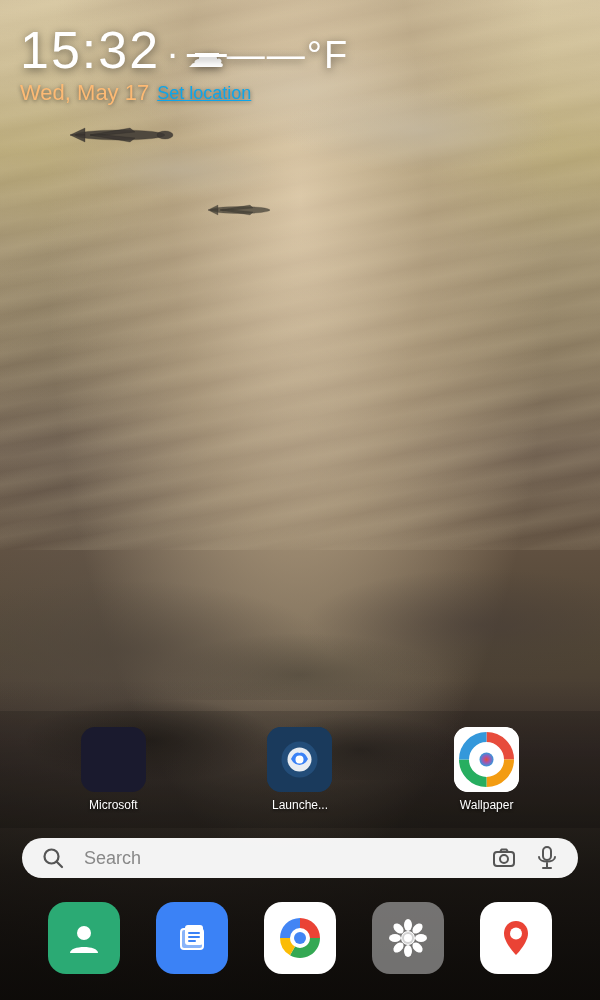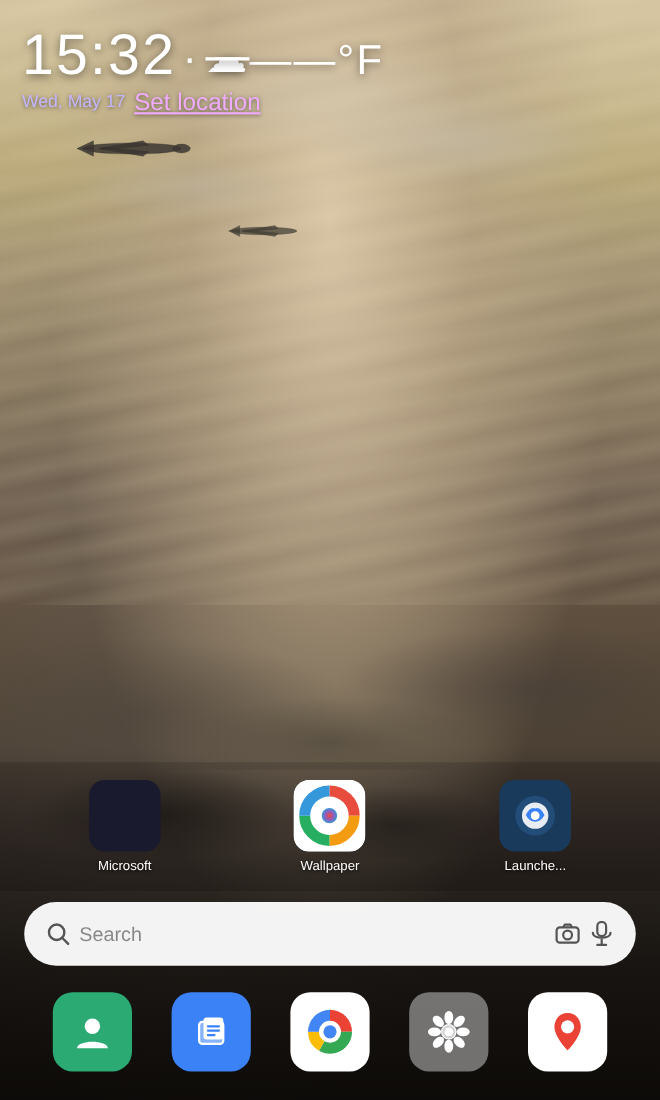--- a/index.html
+++ b/index.html
@@ -141,29 +141,29 @@
     }
 
     #date-weather {
       display: flex;
       align-items: center;
       gap: 8px;
       margin-top: 4px;
     }
 
     #date-text {
-      color: #c4b5fd;
-      font-size: 16px;
+      color: #fdba74;
+      font-size: 22px;
       font-weight: 400;
       text-shadow: 0 1px 4px rgba(0,0,0,0.5);
     }
 
     #set-location {
-      color: #f0abfc;
-      font-size: 22px;
+      color: #0ea5e9;
+      font-size: 18px;
       text-shadow: 0 1px 4px rgba(0,0,0,0.5);
       text-decoration: underline;
       cursor: pointer;
     }
 
     
     .spacer { flex: 1; }
 
     
     #app-row {
@@ -236,25 +236,25 @@
     .arena-icon {
       background: #2a2a2a;
       overflow: hidden;
     }
 
     
     #search-bar {
       margin: 10px 22px;
       background: rgba(255,255,255,0.95);
       border-radius: 30px;
-      height: 58px;
+      height: 40px;
       display: flex;
       align-items: center;
       padding: 0 20px;
-      gap: 8px;
+      gap: 20px;
     }
 
     .search-icon-wrap {
       color: #555;
       font-size: 22px;
     }
 
     #search-input-text {
       flex: 1;
       font-size: 18px;
@@ -357,20 +357,35 @@
       <div class="app-icon microsoft-icon">
         <div class="ms-sq s"></div>
         <div class="ms-sq t"></div>
         <div class="ms-sq w" style="background:#00a4ef;"></div>
         <div class="ms-sq o" style="background:#7fba00;"></div>
       </div>
       <span class="app-label">Microsoft</span>
     </div>
 
     <div class="app-item">
+      <div class="app-icon launcher-icon">
+        <svg viewBox="0 0 65 65" width="65" height="65" xmlns="http://www.w3.org/2000/svg">
+          <rect width="65" height="65" rx="14" fill="#1a3a5c"></rect>
+
+          <circle cx="32.5" cy="32.5" r="18" fill="#2a5a8c" opacity="0.6"></circle>
+          <circle cx="32.5" cy="32.5" r="12" fill="white" opacity="0.9"></circle>
+
+          <path d="M24 32 Q28 24 32.5 26 Q37 24 41 32 Q38 38 32.5 38 Q27 38 24 32Z" fill="#3b82f6"></path>
+          <circle cx="32.5" cy="32.5" r="4" fill="white"></circle>
+        </svg>
+      </div>
+      <span class="app-label">Launche...</span>
+    </div>
+
+    <div class="app-item">
       <div class="app-icon wallpaper-icon">
         <svg class="wallpaper-svg" viewBox="0 0 65 65" xmlns="http://www.w3.org/2000/svg">
           <rect width="65" height="65" rx="14" fill="white"></rect>
 
           <path d="M32.5 10 A22.5 22.5 0 0 1 55 32.5" fill="none" stroke="#e74c3c" stroke-width="10"></path>
           <path d="M55 32.5 A22.5 22.5 0 0 1 32.5 55" fill="none" stroke="#f39c12" stroke-width="10"></path>
           <path d="M32.5 55 A22.5 22.5 0 0 1 10 32.5" fill="none" stroke="#27ae60" stroke-width="10"></path>
           <path d="M10 32.5 A22.5 22.5 0 0 1 32.5 10" fill="none" stroke="#3498db" stroke-width="10"></path>
 
           <circle cx="32.5" cy="32.5" r="12" fill="white"></circle>
@@ -381,35 +396,20 @@
               <stop offset="0%" stop-color="#e74c3c"></stop>
               <stop offset="50%" stop-color="#9b59b6"></stop>
               <stop offset="100%" stop-color="#3498db"></stop>
             </radialGradient>
           </defs>
         </svg>
       </div>
       <span class="app-label">Wallpaper</span>
     </div>
 
-    <div class="app-item">
-      <div class="app-icon launcher-icon">
-        <svg viewBox="0 0 65 65" width="65" height="65" xmlns="http://www.w3.org/2000/svg">
-          <rect width="65" height="65" rx="14" fill="#1a3a5c"></rect>
-
-          <circle cx="32.5" cy="32.5" r="18" fill="#2a5a8c" opacity="0.6"></circle>
-          <circle cx="32.5" cy="32.5" r="12" fill="white" opacity="0.9"></circle>
-
-          <path d="M24 32 Q28 24 32.5 26 Q37 24 41 32 Q38 38 32.5 38 Q27 38 24 32Z" fill="#3b82f6"></path>
-          <circle cx="32.5" cy="32.5" r="4" fill="white"></circle>
-        </svg>
-      </div>
-      <span class="app-label">Launche...</span>
-    </div>
-
 
 
   </div>
 
   <div id="search-bar">
     <span class="search-icon-wrap">
       <svg width="22" height="22" viewBox="0 0 22 22" fill="none" xmlns="http://www.w3.org/2000/svg">
         <circle cx="9.5" cy="9.5" r="7" stroke="#555" stroke-width="2.2"></circle>
         <line x1="14.5" y1="14.5" x2="20" y2="20" stroke="#555" stroke-width="2.2" stroke-linecap="round"></line>
       </svg>

